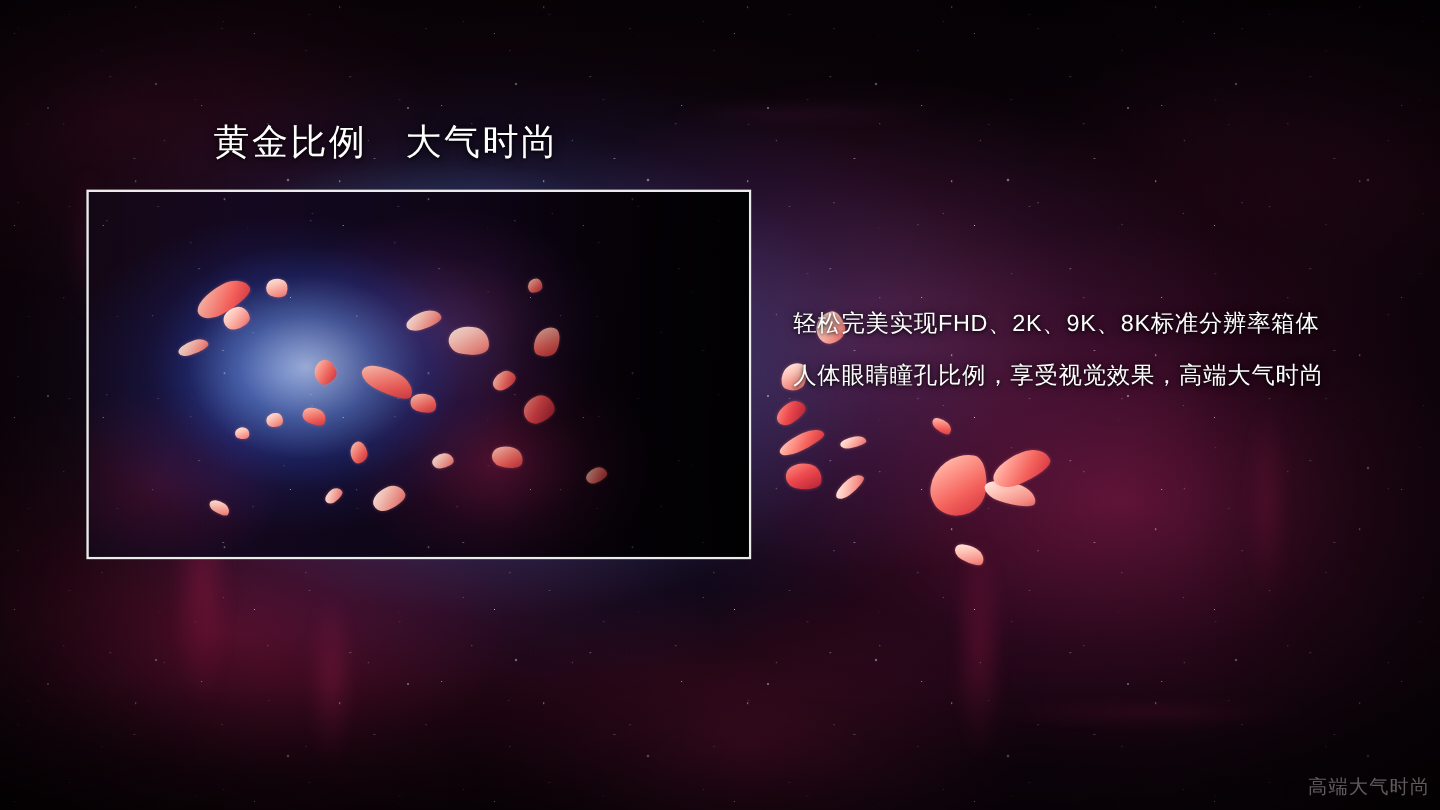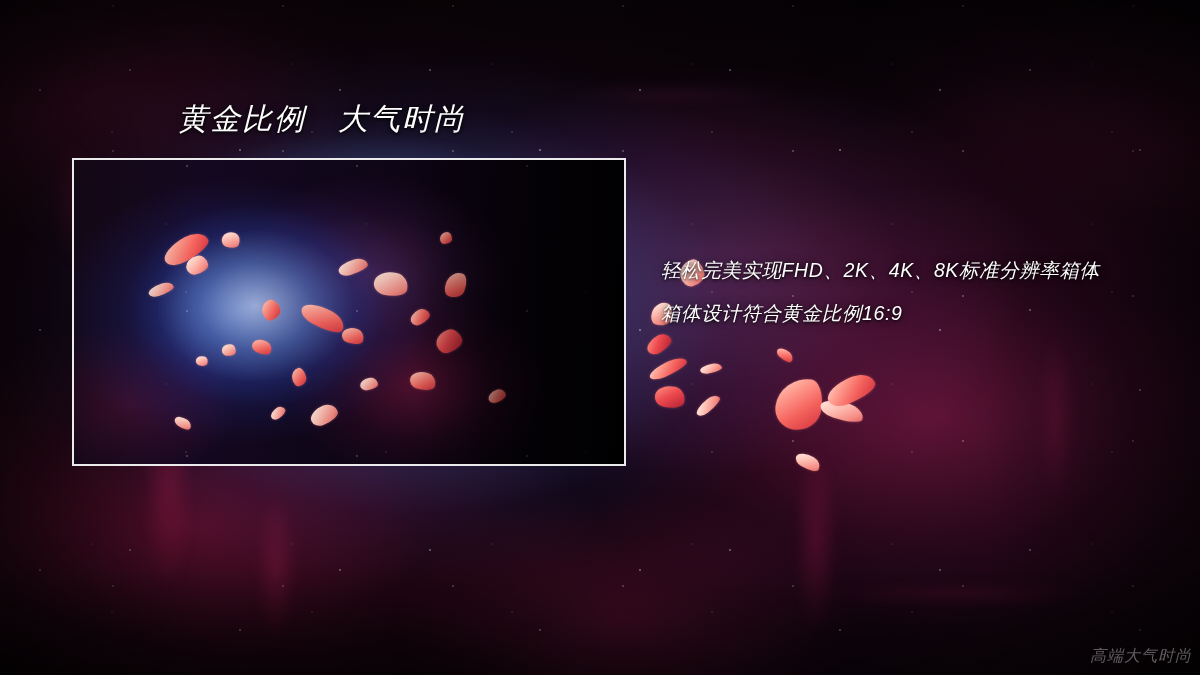--- a/index.html
+++ b/index.html
@@ -10,21 +10,20 @@
   body {
     font-family: "Liberation Sans", "DejaVu Sans", sans-serif;
   }
 
   #slide {
     position: relative;
     width: 1200px;
     height: 675px;
     overflow: hidden;
     background: #0f172a;
-    font-style: italic;
   }
 
   
   .bg-layer {
     position: absolute;
     inset: 0;
     pointer-events: none;
   }
 
   .bg-base {
@@ -234,19 +233,19 @@
     <div class="petal pale" style="left:196px;top:248px;width:16px;height:10px;transform:rotate(-34deg);"></div>
     <div class="petal" style="left:414px;top:230px;width:18px;height:12px;transform:rotate(-20deg);"></div>
     <div class="petal pale" style="left:122px;top:196px;width:12px;height:10px;transform:rotate(18deg);"></div>
 
     <div class="panel-dark"></div>
   </div>
 
   <div id="title">黄金比例　大气时尚</div>
 
   <div id="body-text">
-    <div class="line">轻松完美实现FHD、2K、4K、8K标准分辨率箱体</div>
-    <div class="line">箱体设计符合黄金比例16:9</div>
+    <div class="line">轻松完美实现FHD、2K、9K、8K标准分辨率箱体</div>
+    <div class="line">人体眼睛瞳孔比例，享受视觉效果，高端大气时尚</div>
   </div>
 
   <div id="watermark">高端大气时尚</div>
 
 </div>
 
 </body></html>

